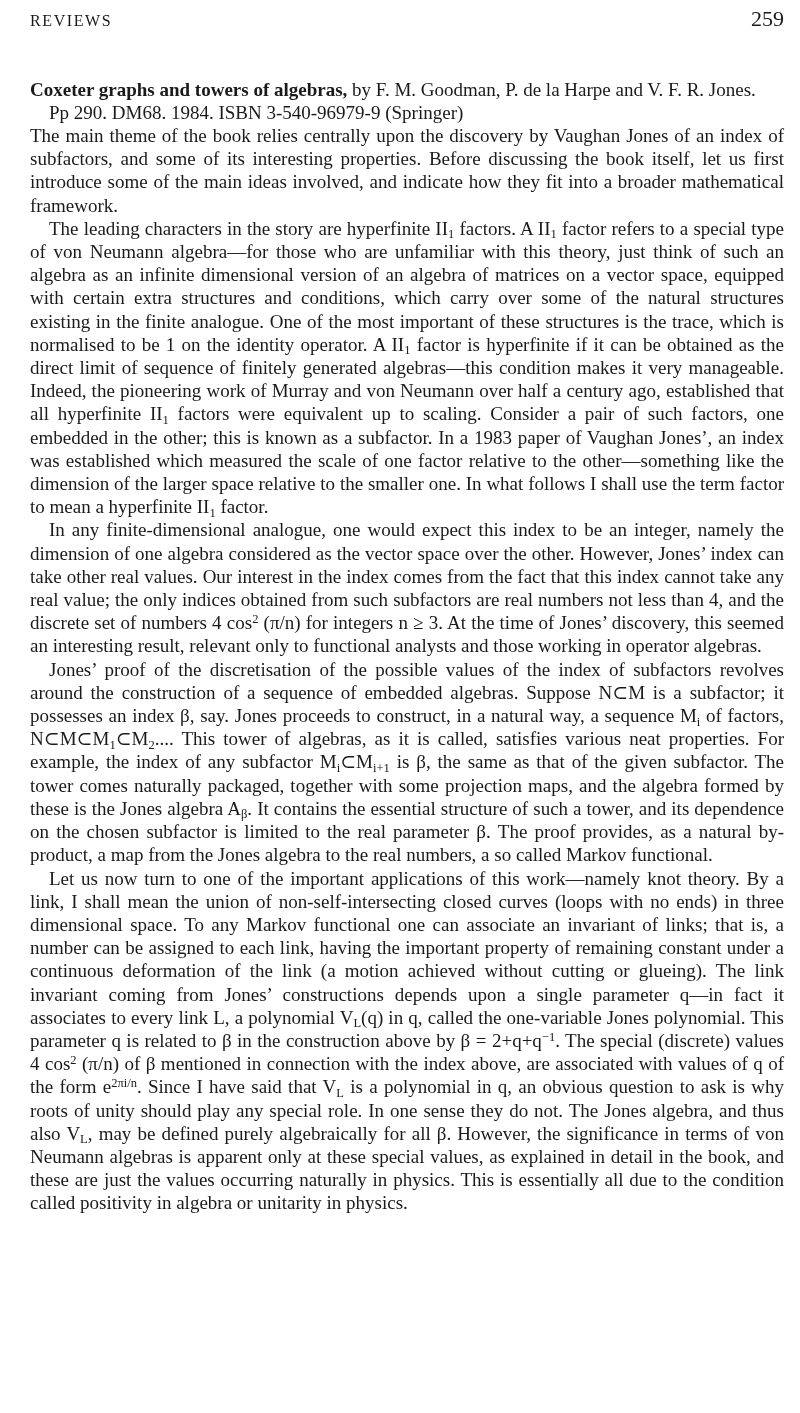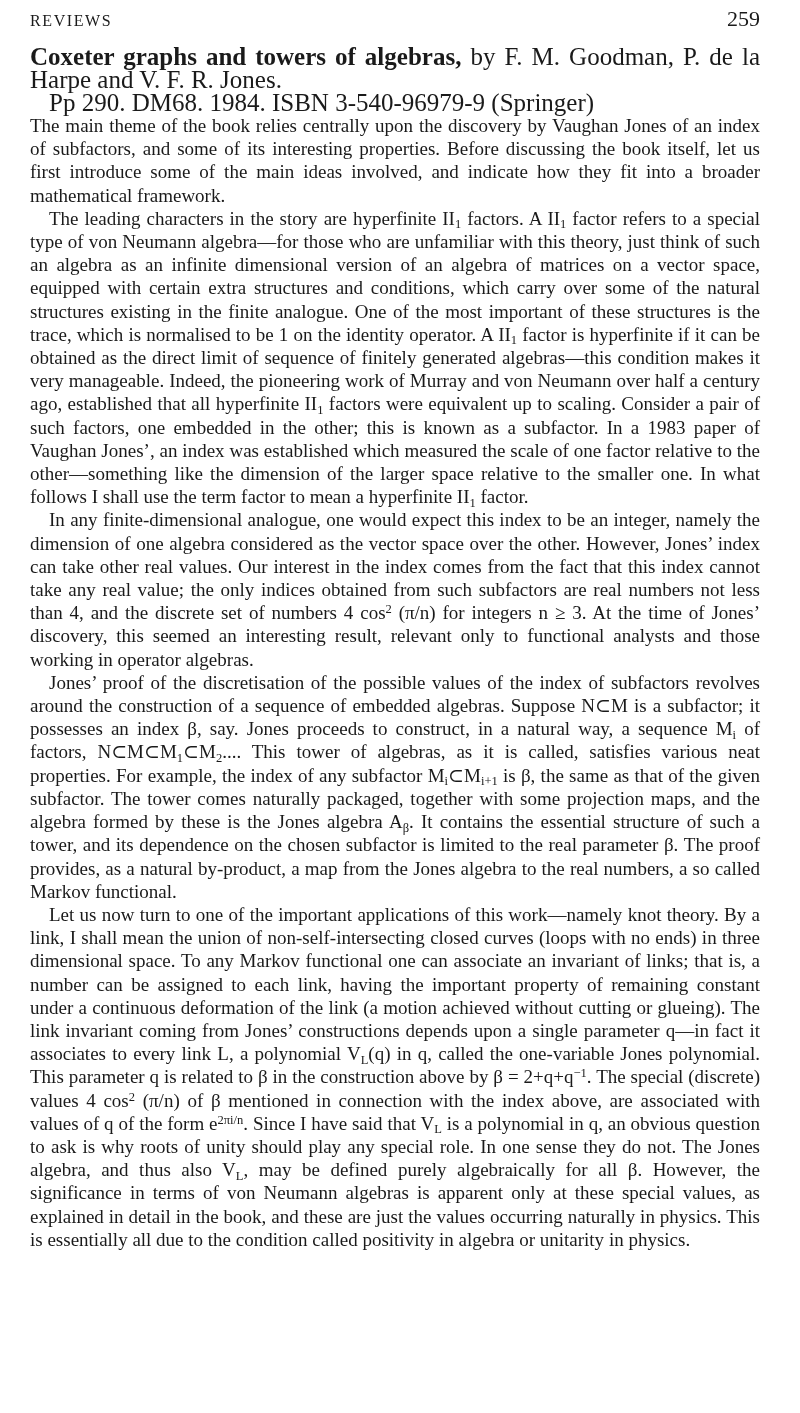--- a/index.html
+++ b/index.html
@@ -2,25 +2,25 @@
 <html><head>
 <meta charset="utf-8">
 <style>
   html,body{margin:0;padding:0;}
   body{
     width:800px;height:1413px;background:#ffffff;
     font-family:"Liberation Serif","DejaVu Serif",serif;
     color:#1a1a1a;
     -webkit-font-smoothing:antialiased;
   }
-  .page{padding:6px 40px 0 30px;}
+  .page{padding:6px 16px 0 30px;}
   .hdr{display:flex;justify-content:space-between;align-items:baseline;}
   .hdr-label{font-size:16px;letter-spacing:1.6px;font-weight:500;}
   .hdr-num{font-size:22px;}
-  .book{margin-top:13px;font-size:25px;line-height:23px;}
+  .book{margin-top:46px;font-size:19px;line-height:23px;}
   .book-line1{text-align:justify;}
   .book-title{font-weight:bold;}
   .book-line2{padding-left:19px;}
   .body{font-size:19px;line-height:23.2px;text-align:justify;}
   p.para{margin:0;}
   p.para.ind{text-indent:19px;}
   p.para.jl{text-align-last:justify;}
   .it{}
   sub,sup{font-size:66%;line-height:0;position:relative;vertical-align:baseline;}
   sup{top:-0.48em;}

